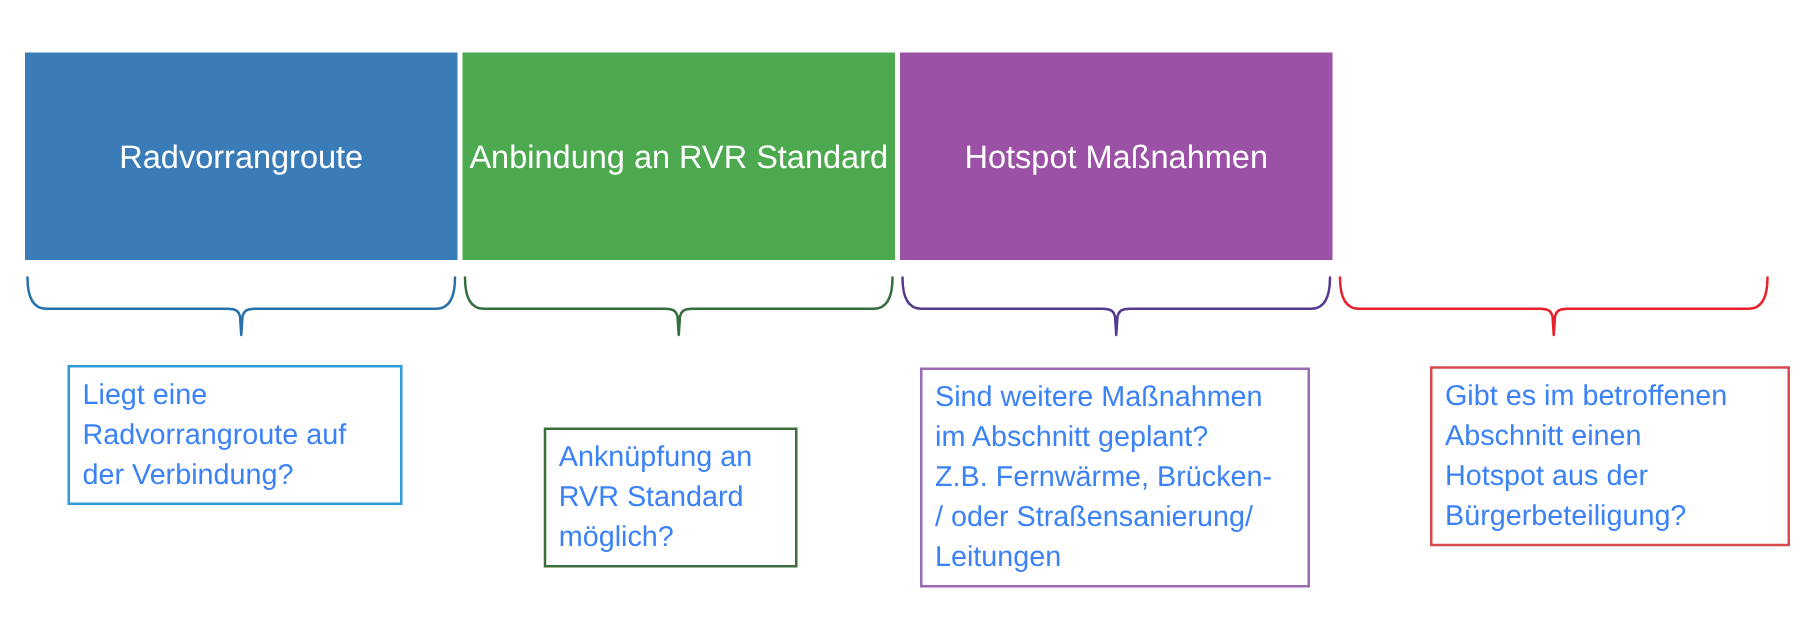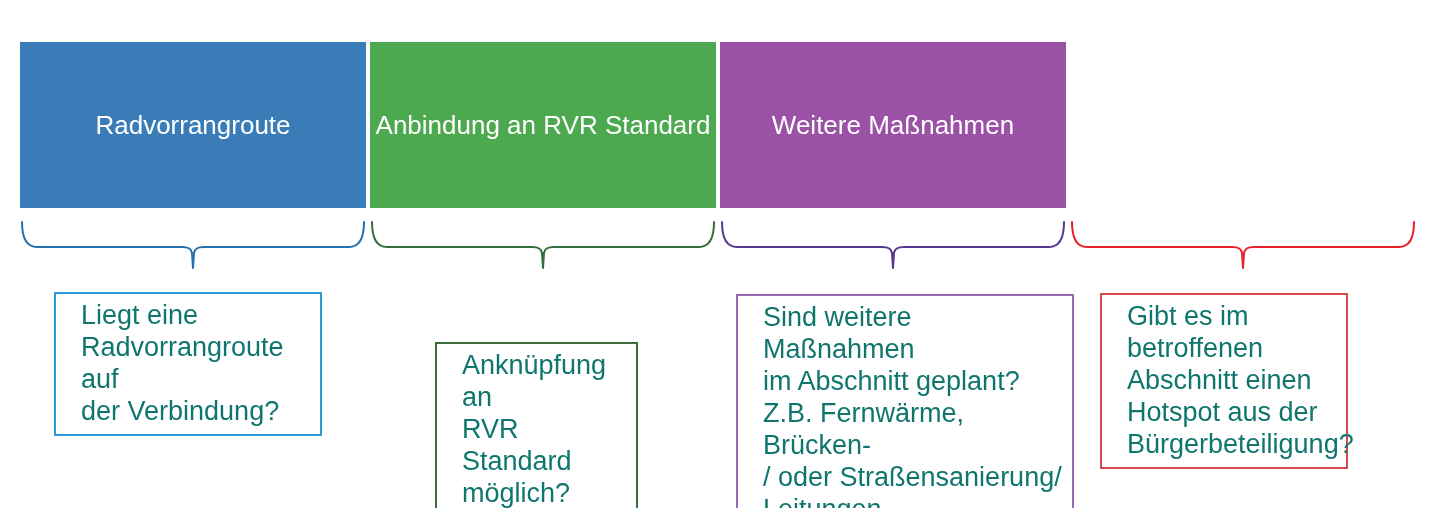--- a/index.html
+++ b/index.html
@@ -30,32 +30,32 @@
     stroke:currentColor;
     stroke-width:2;
     stroke-linecap:round;
     stroke-linejoin:round;
   }
   .note{
     position:absolute;
     box-sizing:border-box;
     border:2px solid #888;
     background:#ffffff;
-    color:#0f766e;
-    font-size:27px;line-height:32px;
-    padding:5px 10px 7px 25px;
+    color:#3b82f6;
+    font-size:23px;line-height:32px;
+    padding:5px 10px 7px 10px;
     white-space:pre-line;
   }
   
   .h0{left:20px;}  .h1{left:370px;}  .h2{left:720px;}  .h3{left:1070px;}
   .b0{left:20px;}  .b1{left:370px;}  .b2{left:720px;}  .b3{left:1070px;}
   .n0{left:54px;  top:292px; width:268px;}
   .n1{left:435px; top:304px; width:203px;margin-top:38px;}
-  .n2{left:736px; top:294px; width:338px;}
-  .n3{left:1100px;top:293px; width:248px;}
+  .n2{left:736px; top:294px; width:312px;}
+  .n3{left:1144px;top:293px; width:288px;}
 </style>
 </head>
 <body>
 
 <div class="canvas">
 
   <div class="header h0" style="background-color: rgb(58, 124, 184);">Radvorrangroute</div>
   <svg class="brace b0" viewBox="0 0 346 50" style="color: rgb(36, 113, 174);">
     <path d="M 2 2 C 2 19 7 27 17 27 L 162 27 C 169 27 171 29 172 33 L 173 48 L 174 33 C 175 29 177 27 184 27 L 329 27 C 339 27 344 19 344 2"></path>
   </svg>
@@ -64,21 +64,21 @@
 der Verbindung?</div>
 
   <div class="header h1" style="background-color: rgb(76, 169, 79);">Anbindung an RVR Standard</div>
   <svg class="brace b1" viewBox="0 0 346 50" style="color: rgb(53, 110, 62);">
     <path d="M 2 2 C 2 19 7 27 17 27 L 162 27 C 169 27 171 29 172 33 L 173 48 L 174 33 C 175 29 177 27 184 27 L 329 27 C 339 27 344 19 344 2"></path>
   </svg>
   <div class="note n1" style="border-color: rgb(60, 110, 60);">Anknüpfung an
 RVR Standard
 möglich?</div>
 
-  <div class="header h2" style="background-color: rgb(155, 81, 165);">Weitere Maßnahmen</div>
+  <div class="header h2" style="background-color: rgb(155, 81, 165);">Hotspot Maßnahmen</div>
   <svg class="brace b2" viewBox="0 0 346 50" style="color: rgb(85, 57, 143);">
     <path d="M 2 2 C 2 19 7 27 17 27 L 162 27 C 169 27 171 29 172 33 L 173 48 L 174 33 C 175 29 177 27 184 27 L 329 27 C 339 27 344 19 344 2"></path>
   </svg>
   <div class="note n2" style="border-color: rgb(154, 107, 176);">Sind weitere Maßnahmen
 im Abschnitt geplant?
 Z.B. Fernwärme, Brücken-
 / oder Straßensanierung/
 Leitungen</div>
 
   <svg class="brace b3" viewBox="0 0 346 50" style="color: rgb(232, 32, 43);">

